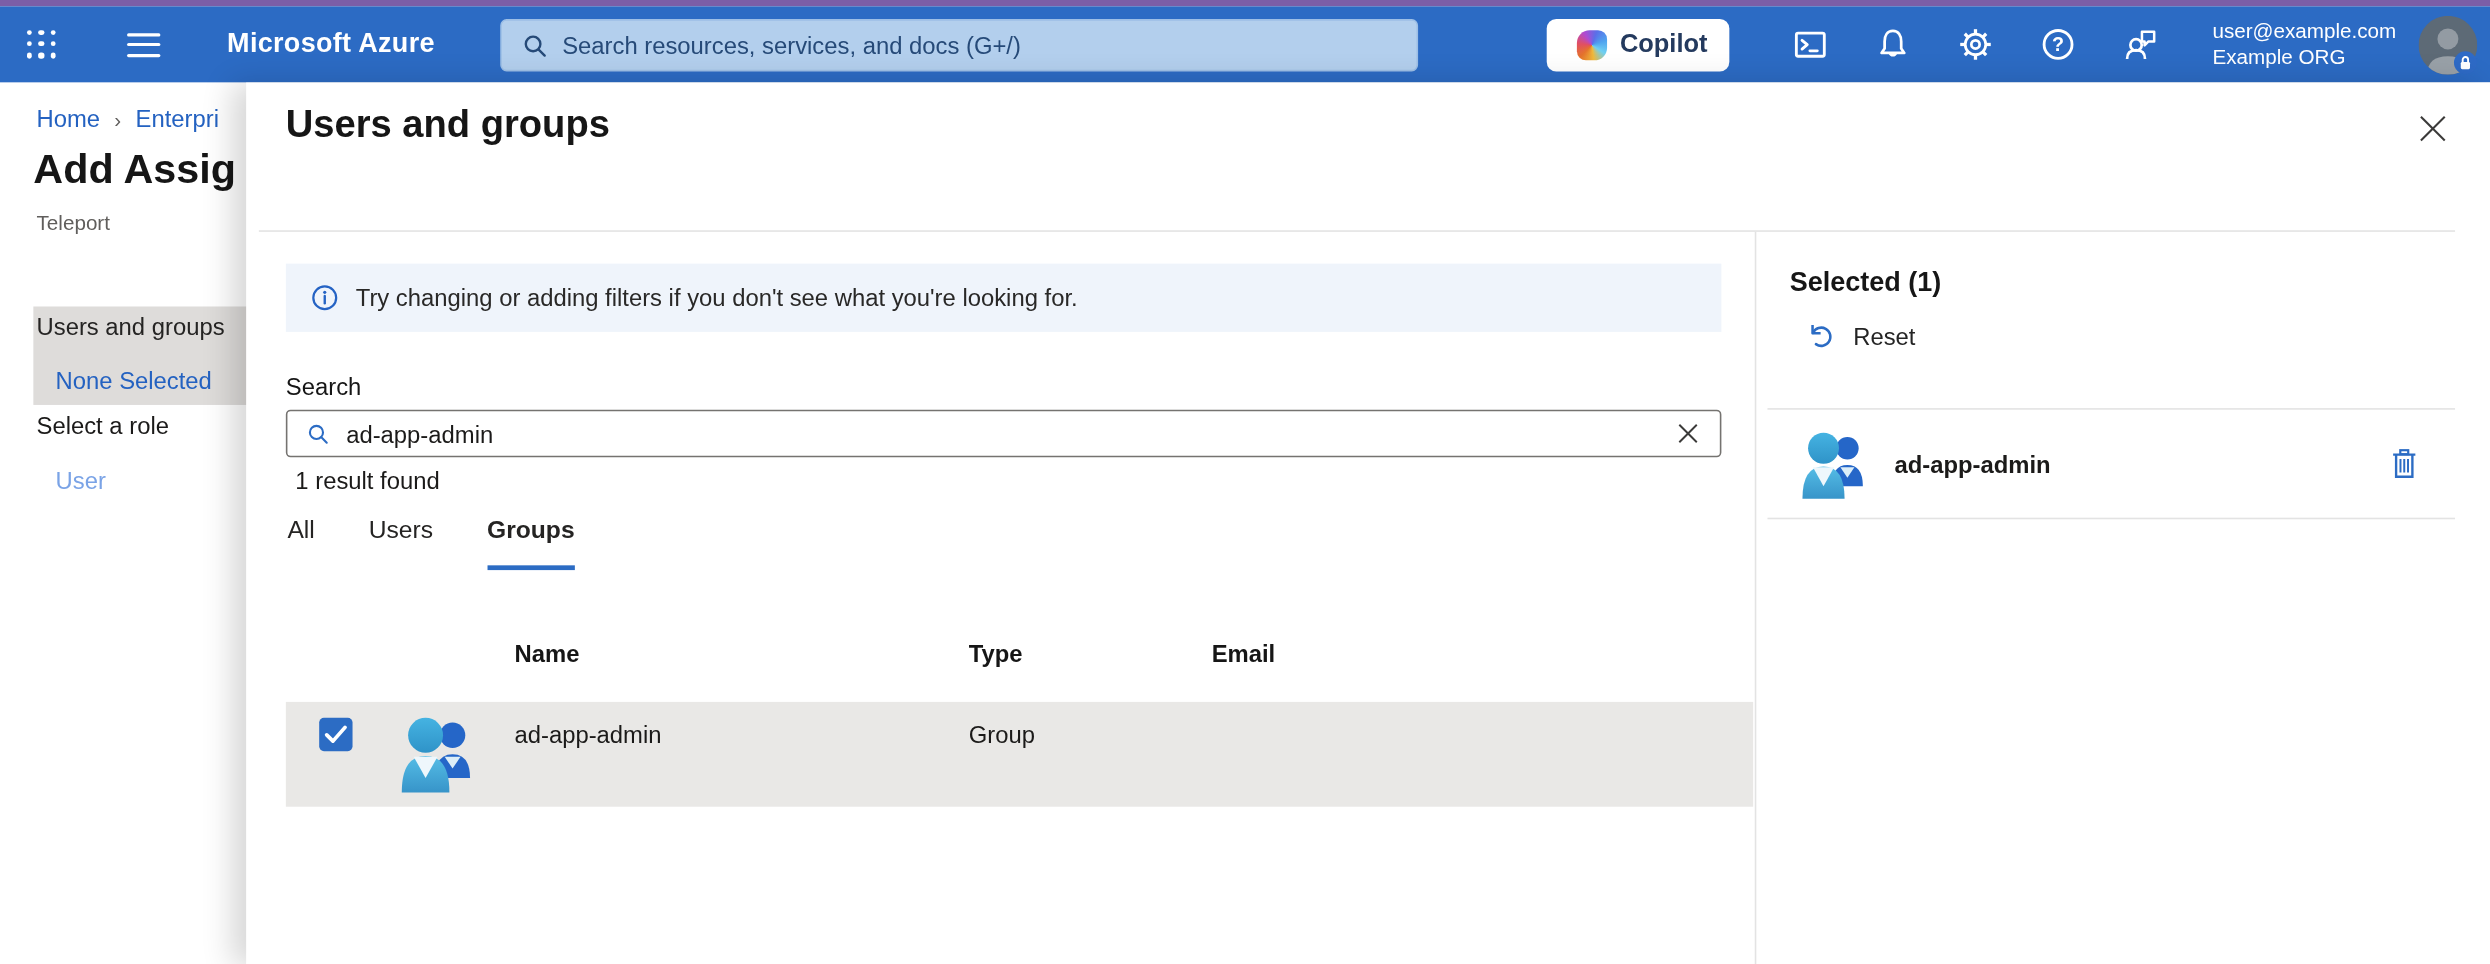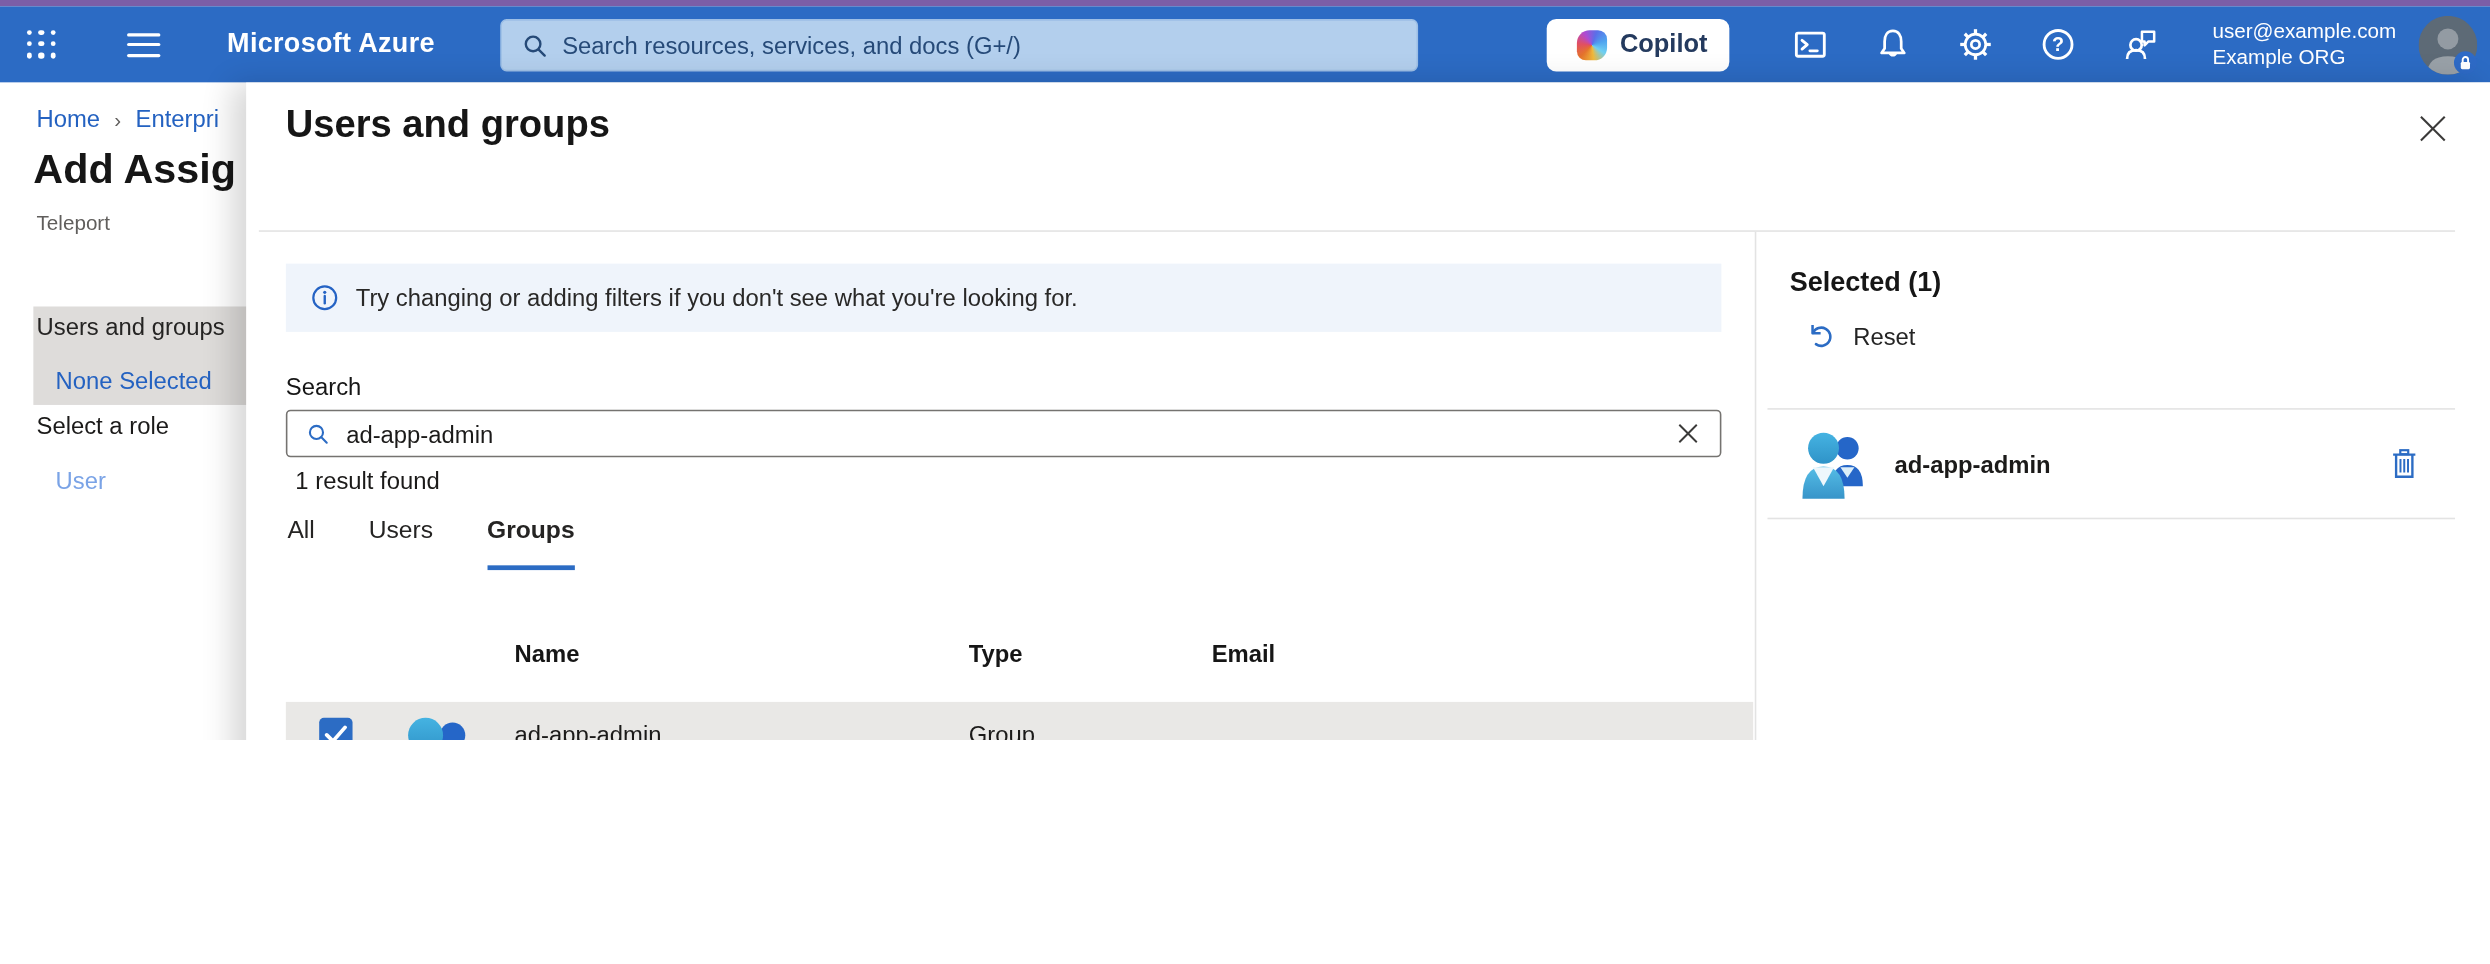--- a/index.html
+++ b/index.html
@@ -1,18 +1,18 @@
 <!DOCTYPE html>
 <html><head>
 <meta charset="utf-8">
 <style>
   * { margin:0; padding:0; box-sizing:border-box; }
   html,body { width:2490px; height:964px; overflow:hidden; background:#fff;
               font-family:"Liberation Sans","DejaVu Sans",sans-serif; }
-  .viewport { width:2490px; height:740px; overflow:hidden; position:relative; }
+  .viewport { width:2490px; height:964px; overflow:hidden; position:relative; }
   .scale-root { width:1568px; height:608px; transform:scale(1.58801); transform-origin:0 0; position:relative; background:#fff; }
 
   
   .top-strip { height:4px; background:#7b5ea7; }
   .topbar { position:relative; height:48px; background:#2c6bc4; color:#fff; display:flex; align-items:center; }
   .waffle { margin-left:17px; width:19px; height:19px; display:grid; grid-template-columns:repeat(3,1fr); gap:3.2px; cursor:pointer; }
   .waffle i { width:3.4px; height:3.4px; border-radius:50%; background:#fff; }
   .hamburger { margin-left:44px; width:21px; height:15px; display:flex; flex-direction:column; justify-content:space-between; cursor:pointer; }
   .hamburger i { height:2px; background:#fff; border-radius:1px; }
   .brand { margin-left:42px; font-size:17px; font-weight:700; letter-spacing:.2px; white-space:nowrap; }

